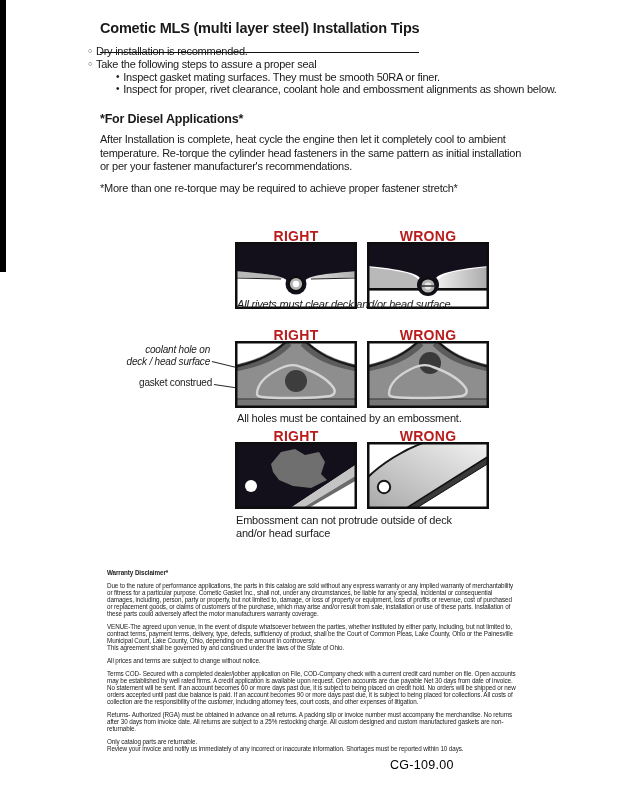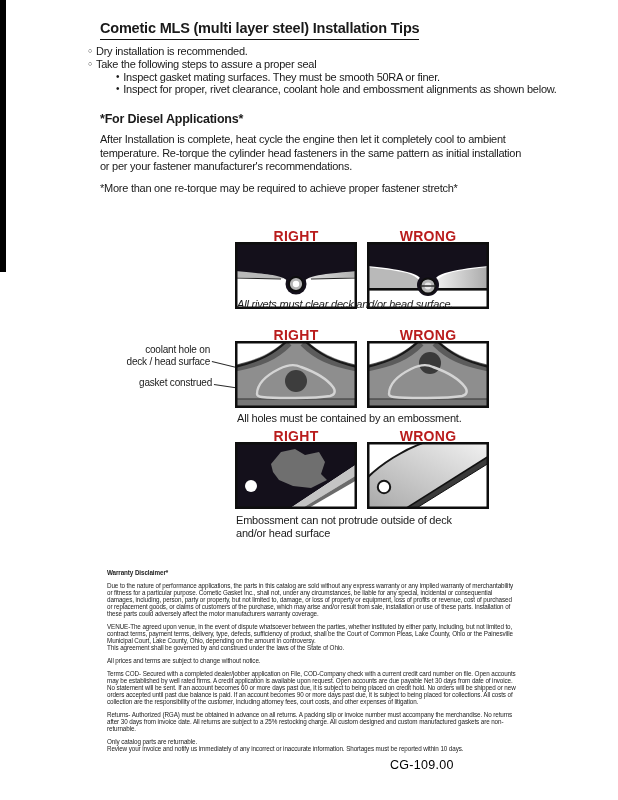--- a/index.html
+++ b/index.html
@@ -5,21 +5,21 @@
   html,body{margin:0;padding:0;background:#e8e8e8;}
   .page{
     position:relative;width:618px;height:800px;background:#ffffff;
     font-family:"Liberation Sans","DejaVu Sans",sans-serif;color:#1a1a1a;
     overflow:hidden;margin:0 auto;
   }
   .abs{position:absolute;}
   .left-bar{left:0;top:0;width:6px;height:272px;background:#000;}
   .title{
     left:100px;top:20px;font-size:14.5px;font-weight:700;letter-spacing:-0.2px;
-    border-bottom:1.6px solid #111;padding-bottom:3px;white-space:nowrap;
+    border-bottom:1.6px solid #111;padding-bottom:16px;white-space:nowrap;
   }
   .bullets{left:88px;top:45px;font-size:11px;line-height:12.8px;letter-spacing:-0.25px;white-space:nowrap;}
   .b-row{display:flex;align-items:flex-start;}
   .b-marker{font-size:7px;line-height:12.8px;margin-right:4px;}
   .sub{padding-left:28px;}
   .sub .b-marker{font-size:10px;margin-right:4px;}
   .diesel{left:100px;top:113px;width:470px;font-size:11px;line-height:13.4px;letter-spacing:-0.25px;}
   .diesel h3{margin:0 0 7px 0;font-size:12.5px;font-weight:700;letter-spacing:-0.2px;}
   .diesel p{margin:0 0 8px 0;white-space:pre-line;}
   .rw-label{width:122px;text-align:center;font-size:14px;font-weight:700;letter-spacing:0.3px;color:#b91c1c;}
@@ -107,21 +107,21 @@
     <circle cx="61" cy="44" r="3.4" fill="#e8e8e8"></circle>
     <path d="M53,44 H69" stroke="#222" stroke-width="1.4"></path>
     <rect x="1.25" y="1.25" width="119.5" height="64.5" fill="none" stroke="#0e0e0e" stroke-width="2.5"></rect>
   </svg>
 
   <div class="abs caption" style="left:237px;top:298px;font-style:italic;">All rivets must clear deck and/or head surface.</div>
 
   <div class="abs rw-label" style="left:235px;top:327px;">RIGHT</div>
   <div class="abs rw-label" style="left:367px;top:327px;">WRONG</div>
 
-  <div class="abs callout" style="left:88px;top:344px;width:122px;">coolant hole on
+  <div class="abs callout" style="left:88px;top:344px;width:122px;font-style:italic;">coolant hole on
 deck / head surface</div>
   <div class="abs callout" style="left:88px;top:377px;width:124px;">gasket construed</div>
   <div class="abs callout-line" style="left:212px;top:361px;width:84px;transform:rotate(13.7deg);"></div>
   <div class="abs callout-line" style="left:214px;top:384px;width:49px;transform:rotate(8.3deg);"></div>
 
   <svg class="abs dbox" style="left:235px;top:341px;" viewBox="0 0 122 67">
     <rect width="122" height="67" fill="#8e8e8e"></rect>
     <path d="M54,2 C40,16 26,22 0,27" stroke="#5c5c5c" stroke-width="7" fill="none"></path>
     <path d="M68,2 C82,16 96,22 122,27" stroke="#5c5c5c" stroke-width="7" fill="none"></path>
     <path d="M0,0 H50 C36,12 24,18 0,24 Z" fill="#fff"></path>

